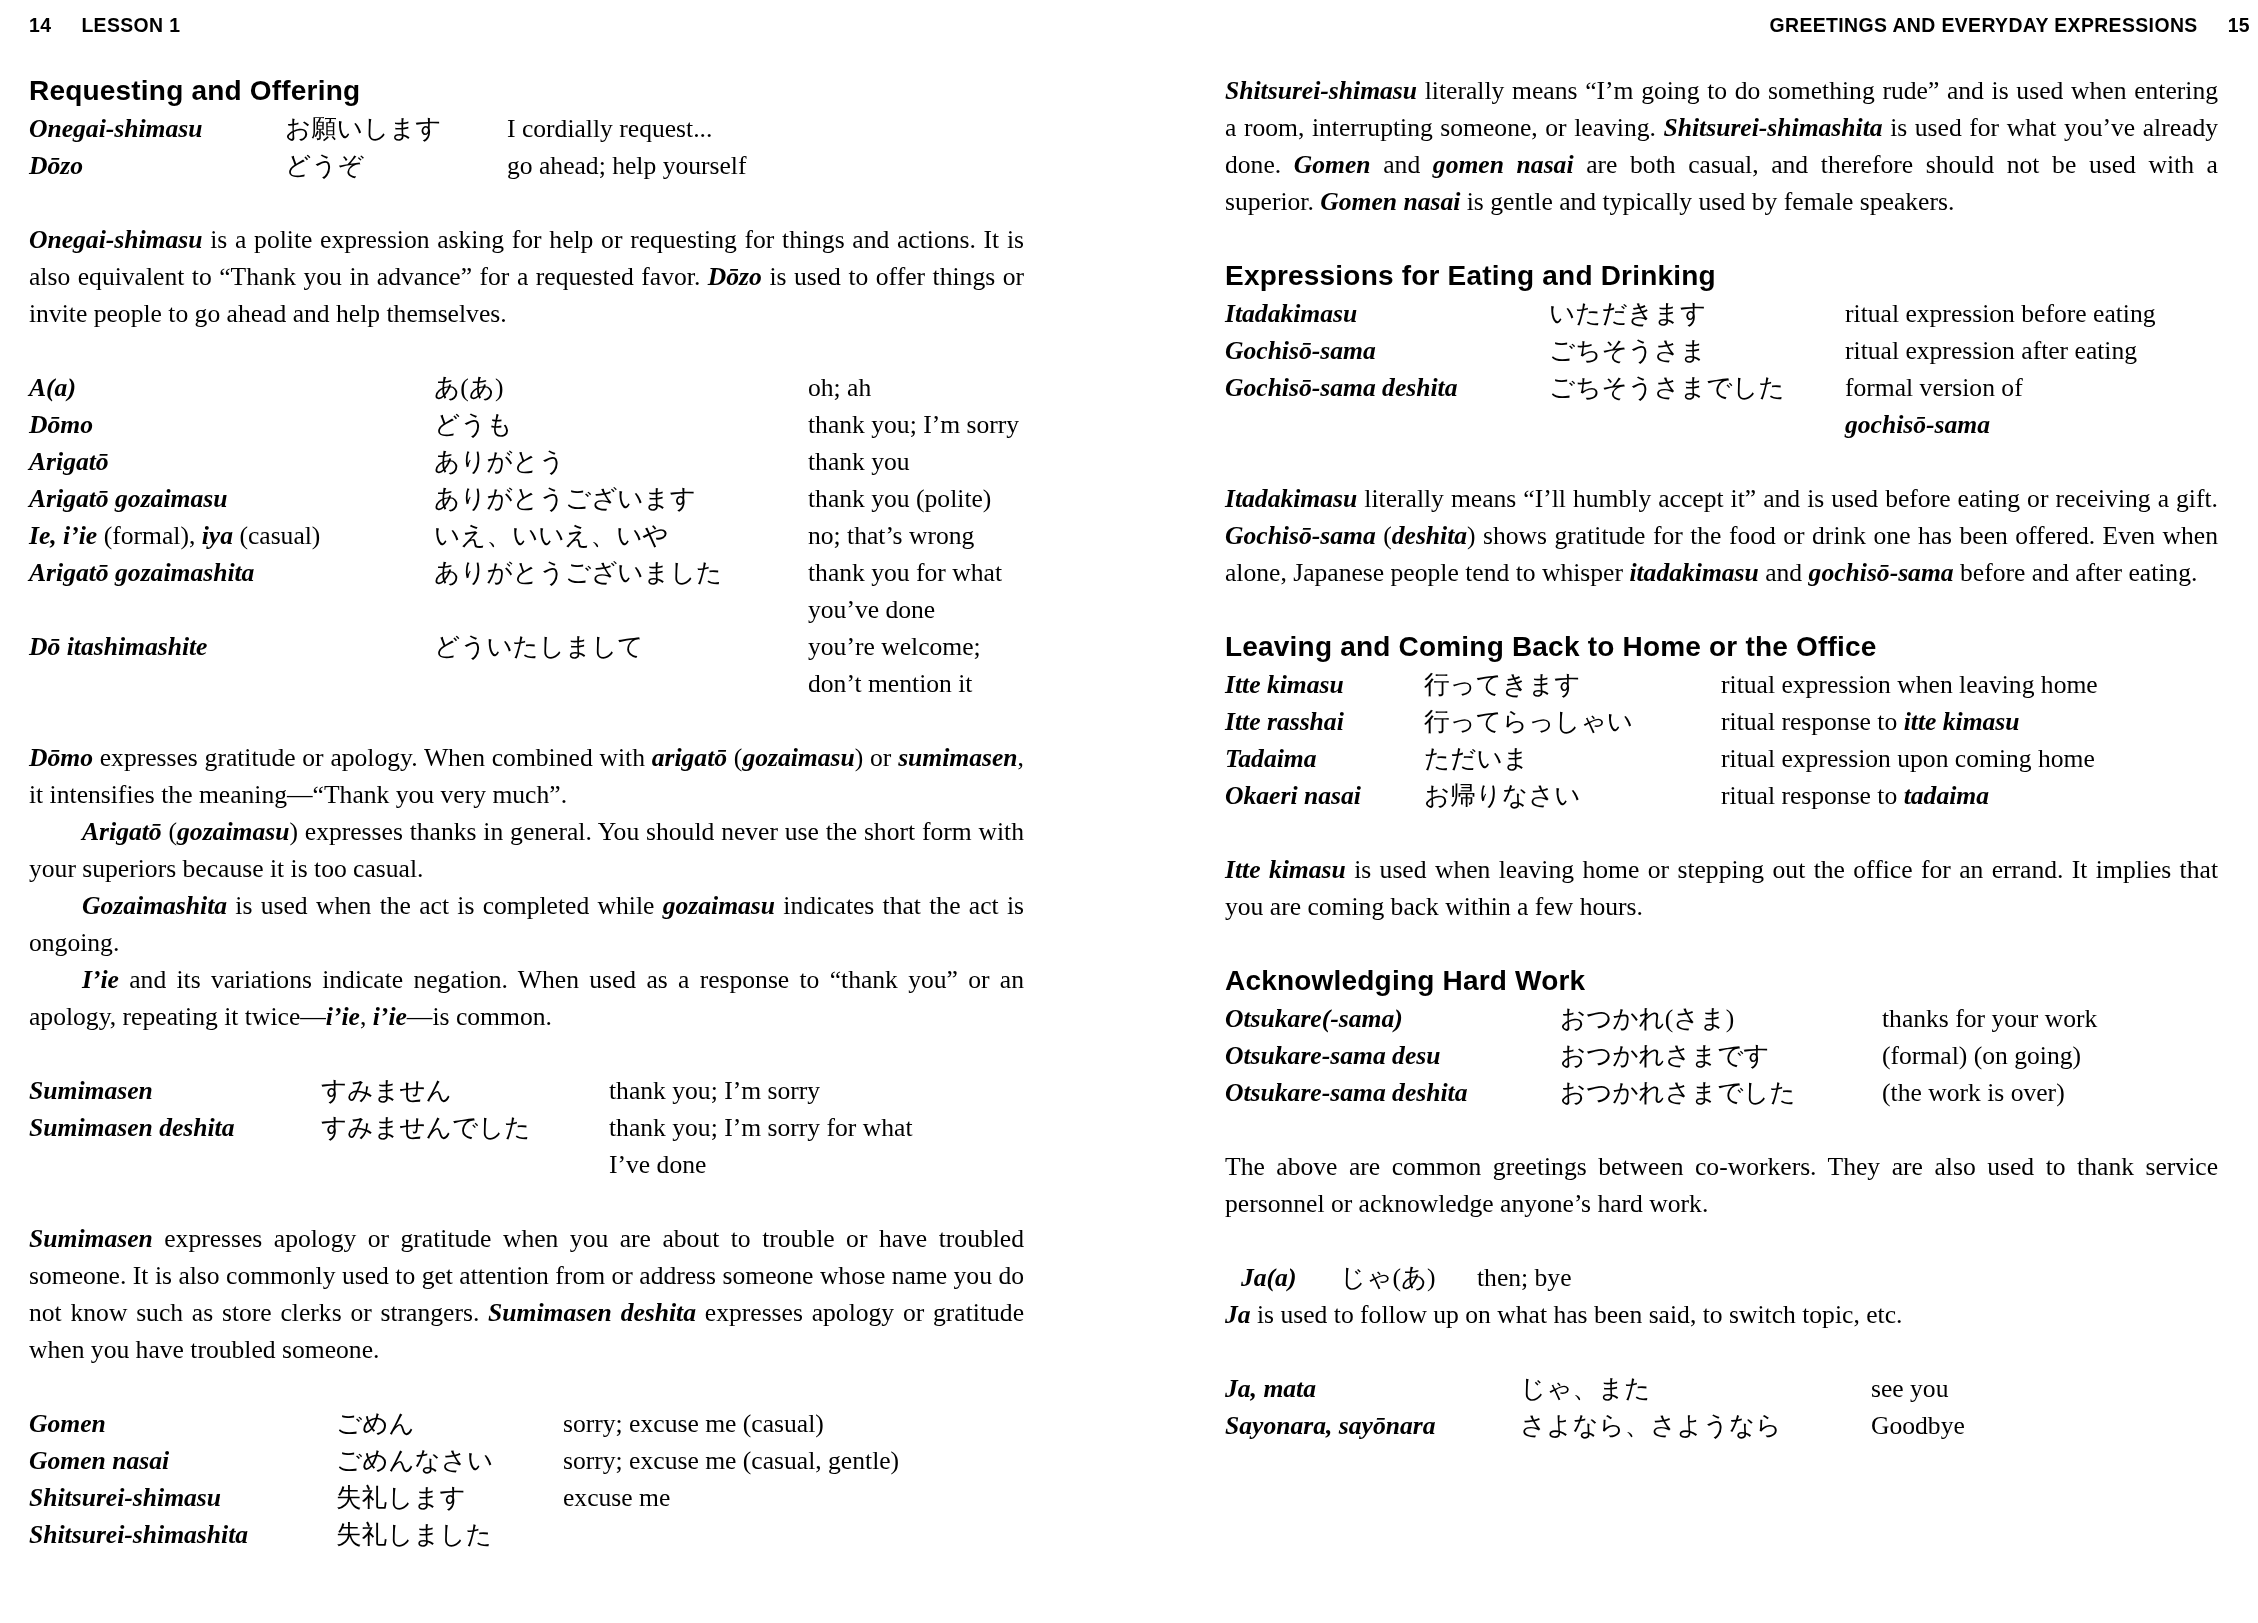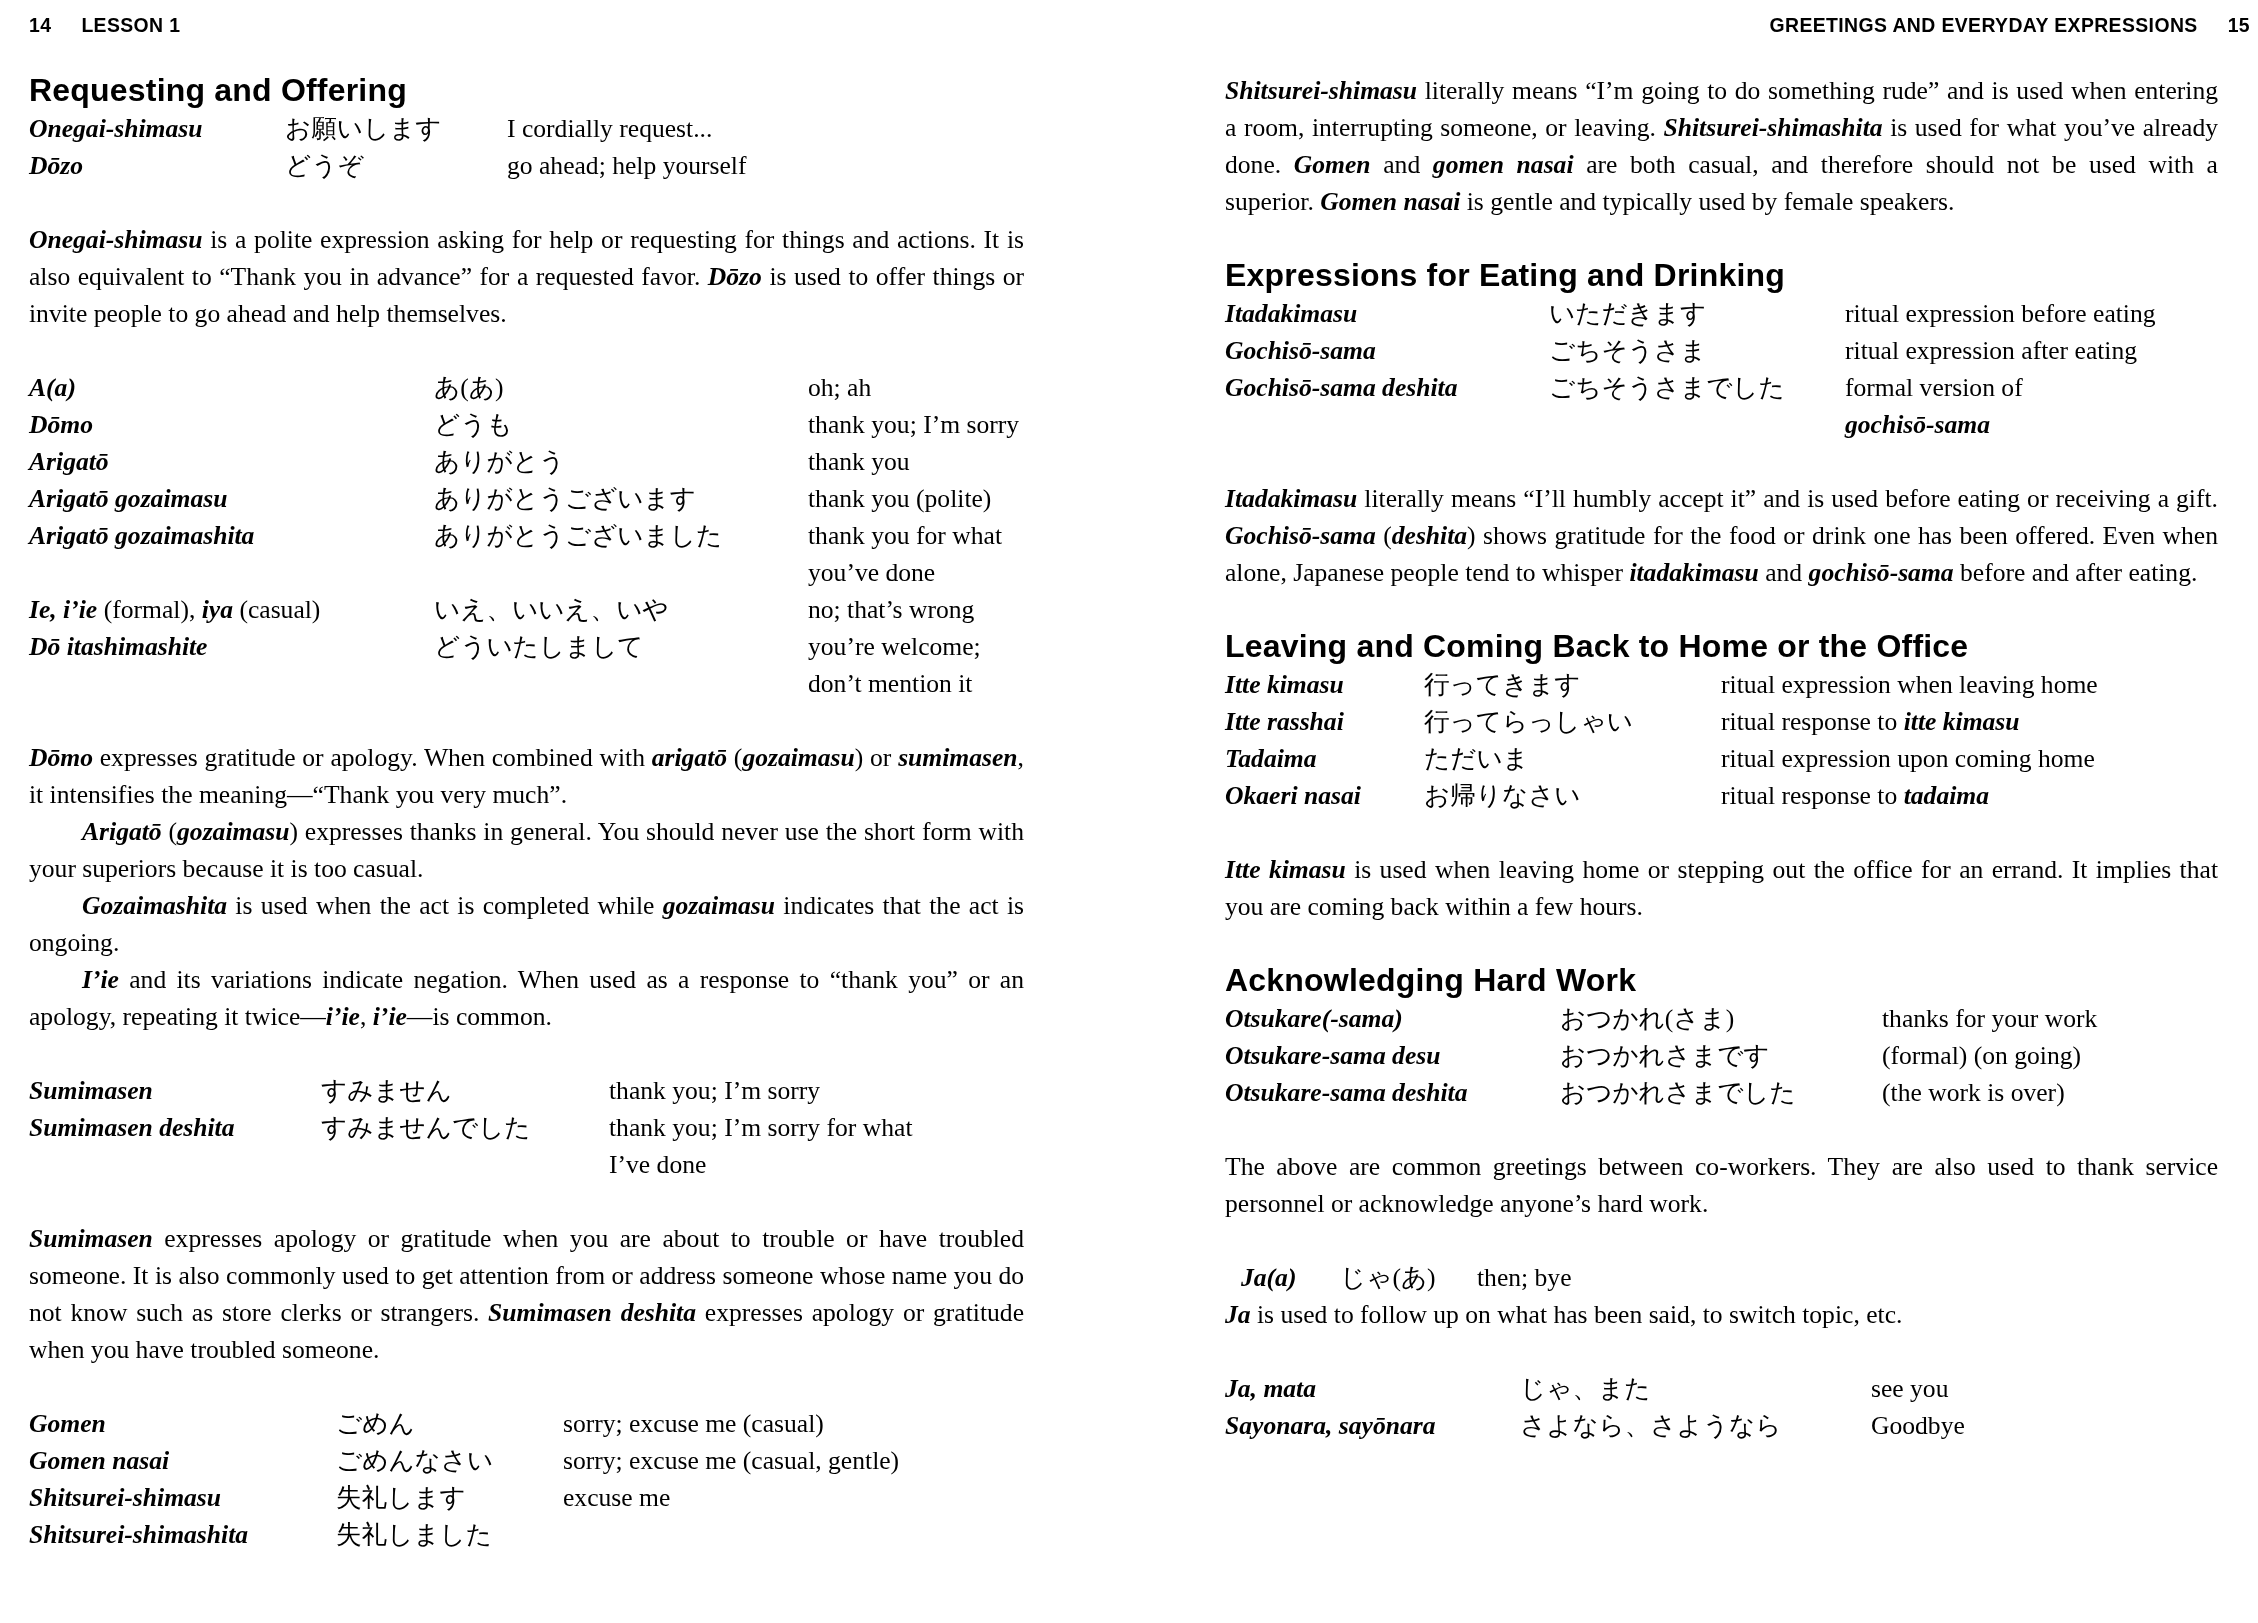--- a/index.html
+++ b/index.html
@@ -19,21 +19,21 @@
   .rh-gap{display:inline-block;width:30px;}
   .col{position:absolute;top:72px;}
   .col-left{left:29px;width:995px;}
   .col-right{left:1225px;width:993px;}
   .col > * + *{margin-top:37px;}
   .col > .h + *{margin-top:0.9px;}
   .col > .para.indent{margin-top:0;}
   .col > .tight{margin-top:0;}
   .h{
     font-family:"Liberation Sans", sans-serif;
-    font-weight:700;font-size:32px;letter-spacing:0.2px;line-height:37px;
+    font-weight:700;font-size:28px;letter-spacing:0.2px;line-height:37px;
   }
   .para{text-align:justify;}
   .para.indent{text-indent:53px;}
   .vrow{display:grid;align-items:start;}
   .c-term,.c-jp{white-space:nowrap;padding-right:8.8px;}
   .s-bi{font-weight:700;font-style:italic;}
   
   .t1 .vrow{grid-template-columns:256px 222px 1fr;}
   .t2 .vrow{grid-template-columns:385px 354px 1fr;gap:20px;}
   .t3 .vrow{grid-template-columns:292px 288px 1fr;}
@@ -88,28 +88,28 @@
           <div class="c-term"><span class="s-bi">Arigatō</span></div>
           <div class="c-jp"><span class="s-n">ありがとう</span></div>
           <div class="c-en"><span class="s-n">thank you</span></div>
         </div>
         <div class="vrow">
           <div class="c-term"><span class="s-bi">Arigatō gozaimasu</span></div>
           <div class="c-jp"><span class="s-n">ありがとうございます</span></div>
           <div class="c-en"><span class="s-n">thank you (polite)</span></div>
         </div>
         <div class="vrow">
+          <div class="c-term"><span class="s-bi">Ie, i’ie</span><span class="s-n"> (formal), </span><span class="s-bi">iya</span><span class="s-n"> (casual)</span></div>
+          <div class="c-jp"><span class="s-n">いえ、いいえ、いや</span></div>
+          <div class="c-en"><span class="s-n">no; that’s wrong</span></div>
+        </div>
+        <div class="vrow">
           <div class="c-term"><span class="s-bi">Arigatō gozaimashita</span></div>
           <div class="c-jp"><span class="s-n">ありがとうございました</span></div>
           <div class="c-en"><span class="s-n">thank you for what</span><br><span class="s-n">you’ve done</span></div>
-        </div>
-        <div class="vrow">
-          <div class="c-term"><span class="s-bi">Ie, i’ie</span><span class="s-n"> (formal), </span><span class="s-bi">iya</span><span class="s-n"> (casual)</span></div>
-          <div class="c-jp"><span class="s-n">いえ、いいえ、いや</span></div>
-          <div class="c-en"><span class="s-n">no; that’s wrong</span></div>
         </div>
         <div class="vrow">
           <div class="c-term"><span class="s-bi">Dō itashimashite</span></div>
           <div class="c-jp"><span class="s-n">どういたしまして</span></div>
           <div class="c-en"><span class="s-n">you’re welcome;</span><br><span class="s-n">don’t mention it</span></div>
         </div>
       </div>
       <div class="para"><span class="s-bi">Dōmo</span><span class="s-n"> expresses gratitude or apology. When combined with </span><span class="s-bi">arigatō</span><span class="s-n"> (</span><span class="s-bi">gozaimasu</span><span class="s-n">) or </span><span class="s-bi">sumimasen</span><span class="s-n">, it intensifies the meaning—“Thank you very much”.</span></div>
       <div class="para indent"><span class="s-bi">Arigatō</span><span class="s-n"> (</span><span class="s-bi">gozaimasu</span><span class="s-n">) expresses thanks in general. You should never use the short form with your superiors because it is too casual.</span></div>
       <div class="para indent"><span class="s-bi">Gozaimashita</span><span class="s-n"> is used when the act is completed while </span><span class="s-bi">gozaimasu</span><span class="s-n"> indicates that the act is ongoing.</span></div>

